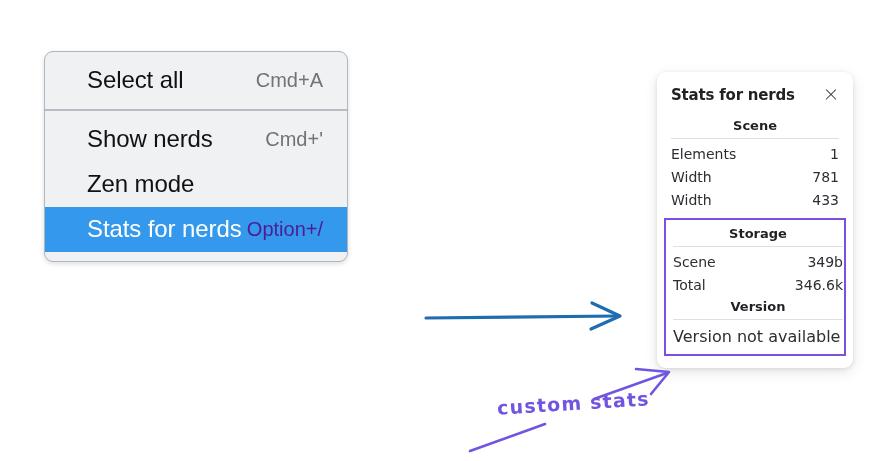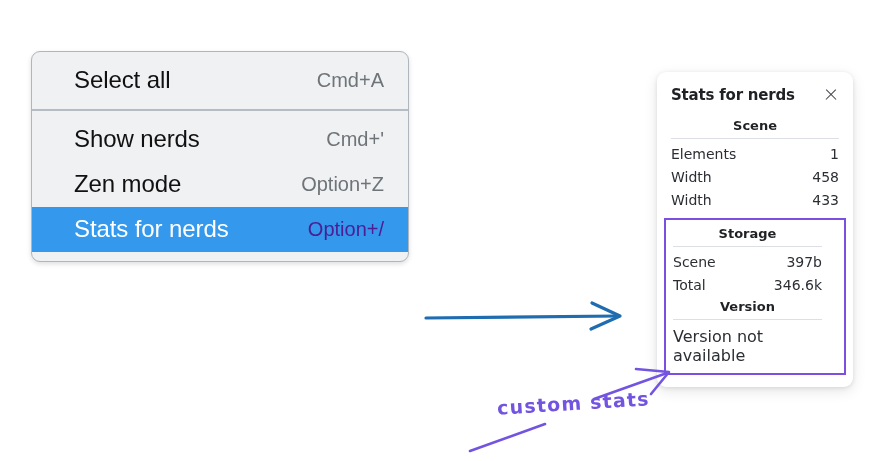--- a/index.html
+++ b/index.html
@@ -12,23 +12,23 @@
     height: 461px;
     position: relative;
     overflow: hidden;
     font-family: "Liberation Sans", sans-serif;
     -webkit-font-smoothing: antialiased;
   }
 
   
   #context-menu {
     position: absolute;
-    left: 31px;
+    left: 44px;
     top: 51px;
-    width: 378px;
+    width: 304px;
     background: #f0f1f3;
     border: 1px solid #b0b6bd;
     border-radius: 9px;
     box-sizing: border-box;
     box-shadow: 0 2px 5px rgba(0,0,0,0.13);
     overflow: hidden;
     padding-top: 6px;
     padding-bottom: 9px;
   }
   .menu-group { display: block; }
@@ -130,21 +130,21 @@
     line-height: 19px;
     gap: 36px;
   }
   .stat-row .s-key { white-space: nowrap; }
   .stat-row .s-val { white-space: nowrap; }
 
   .purple-box {
     border: 2px solid #7d4fe0;
     box-sizing: border-box;
     margin: 6px -7px 0 -7px;
-    padding: 4px 22px 6px 7px;
+    padding: 4px 1px 6px 7px;
   }
   .note-line {
     font-size: 16px;
     color: #2b2e33;
     padding: 3px 0 2px 0;
     line-height: 19px;
   }
 
   
   #annotation-layer {
@@ -180,21 +180,20 @@
 
   <div class="menu-sep"></div>
 
   <div class="menu-group">
     <div class="menu-item">
       <span class="m-label">Show nerds</span>
       <span class="m-short">Cmd+'</span>
     </div>
     <div class="menu-item">
       <span class="m-label">Zen mode</span>
-      <span class="m-short">Option+Z</span>
     </div>
     <div class="menu-item selected">
       <span class="m-label">Stats for nerds</span>
       <span class="m-short">Option+/</span>
     </div>
   </div>
 
 </div>
 
 <div id="stats-panel">
@@ -206,36 +205,36 @@
 
   <div>
     <div class="sec-head">Scene</div>
     <div class="hr-thin"></div>
     <div class="stat-row">
       <span class="s-key">Elements</span>
       <span class="s-val">1</span>
     </div>
     <div class="stat-row">
       <span class="s-key">Width</span>
-      <span class="s-val">458</span>
+      <span class="s-val">781</span>
     </div>
     <div class="stat-row">
       <span class="s-key">Width</span>
       <span class="s-val">433</span>
     </div>
   </div>
 
   <div class="purple-box">
 
     <div>
       <div class="sec-head">Storage</div>
       <div class="hr-thin"></div>
       <div class="stat-row">
         <span class="s-key">Scene</span>
-        <span class="s-val">397b</span>
+        <span class="s-val">349b</span>
       </div>
       <div class="stat-row">
         <span class="s-key">Total</span>
         <span class="s-val">346.6k</span>
       </div>
     </div>
 
     <div>
       <div class="sec-head">Version</div>
       <div class="hr-thin"></div>

